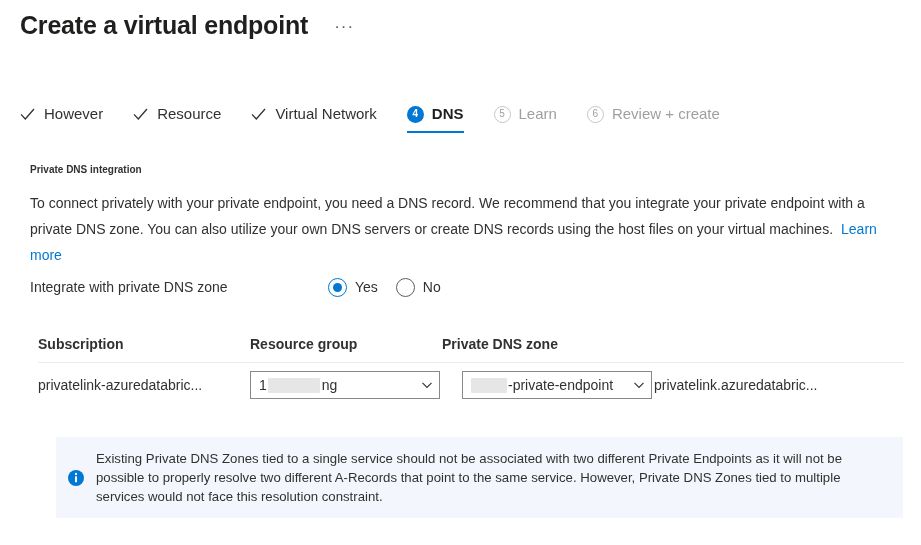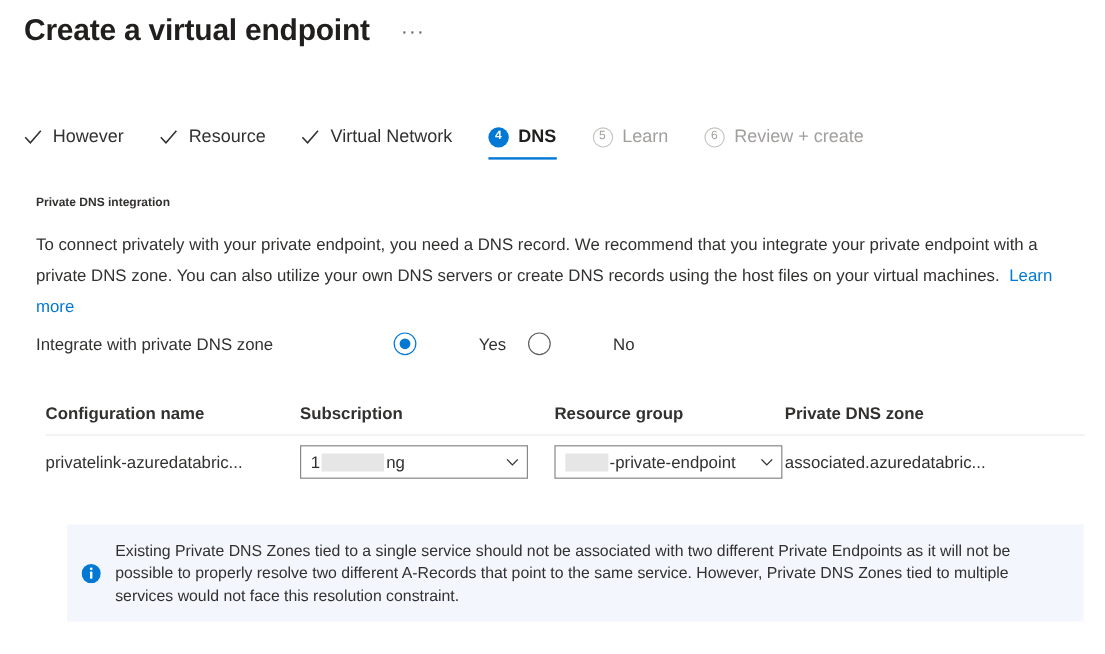--- a/index.html
+++ b/index.html
@@ -146,23 +146,23 @@
     height: 22px;
   }
   .radio-row-label {
     font-size: 14px;
     color: #323130;
     width: 298px;
     line-height: 20px;
   }
   .radio-opt {
     display: flex;
+    align-items: center;
     margin-right: 18px;
     cursor: pointer;
-    gap: 44px;
   }
   .radio-mark {
     width: 19px;
     height: 19px;
     border-radius: 50%;
     border: 1px solid #605e5c;
     box-sizing: border-box;
     display: flex;
     align-items: center;
     justify-content: center;
@@ -361,21 +361,20 @@
 
   <label class="radio-opt">
     <span class="radio-mark"></span>
     <span class="radio-text">No</span>
   </label>
 </div>
 
 <div class="dns-table">
 
   <div class="tbl-head">
-    <div class="th col-config">Configuration name</div>
     <div class="th col-sub">Subscription</div>
     <div class="th col-rg">Resource group</div>
     <div class="th col-zone">Private DNS zone</div>
   </div>
 
   <div class="tbl-row">
 
     <div class="col-config">
       <div class="cell-text">privatelink-azuredatabric...</div>
     </div>
@@ -403,21 +402,21 @@
         </span>
         <span class="dd-caret">
           <svg width="12" height="12" viewBox="0 0 12 12">
             <path d="M1.5 3.8 L6 8.4 L10.5 3.8" fill="none" stroke="#323130" stroke-width="1.1"></path>
           </svg>
         </span>
       </div>
     </div>
 
     <div class="col-zone">
-      <div class="cell-text">associated.azuredatabric...</div>
+      <div class="cell-text">privatelink.azuredatabric...</div>
     </div>
 
   </div>
 </div>
 
 <div class="info-banner">
   <span class="info-icon">
     <svg width="16" height="16" viewBox="0 0 16 16">
       <circle cx="8" cy="8" r="8" fill="#0078d4"></circle>
       <circle cx="8" cy="4" r="1.15" fill="#ffffff"></circle>

